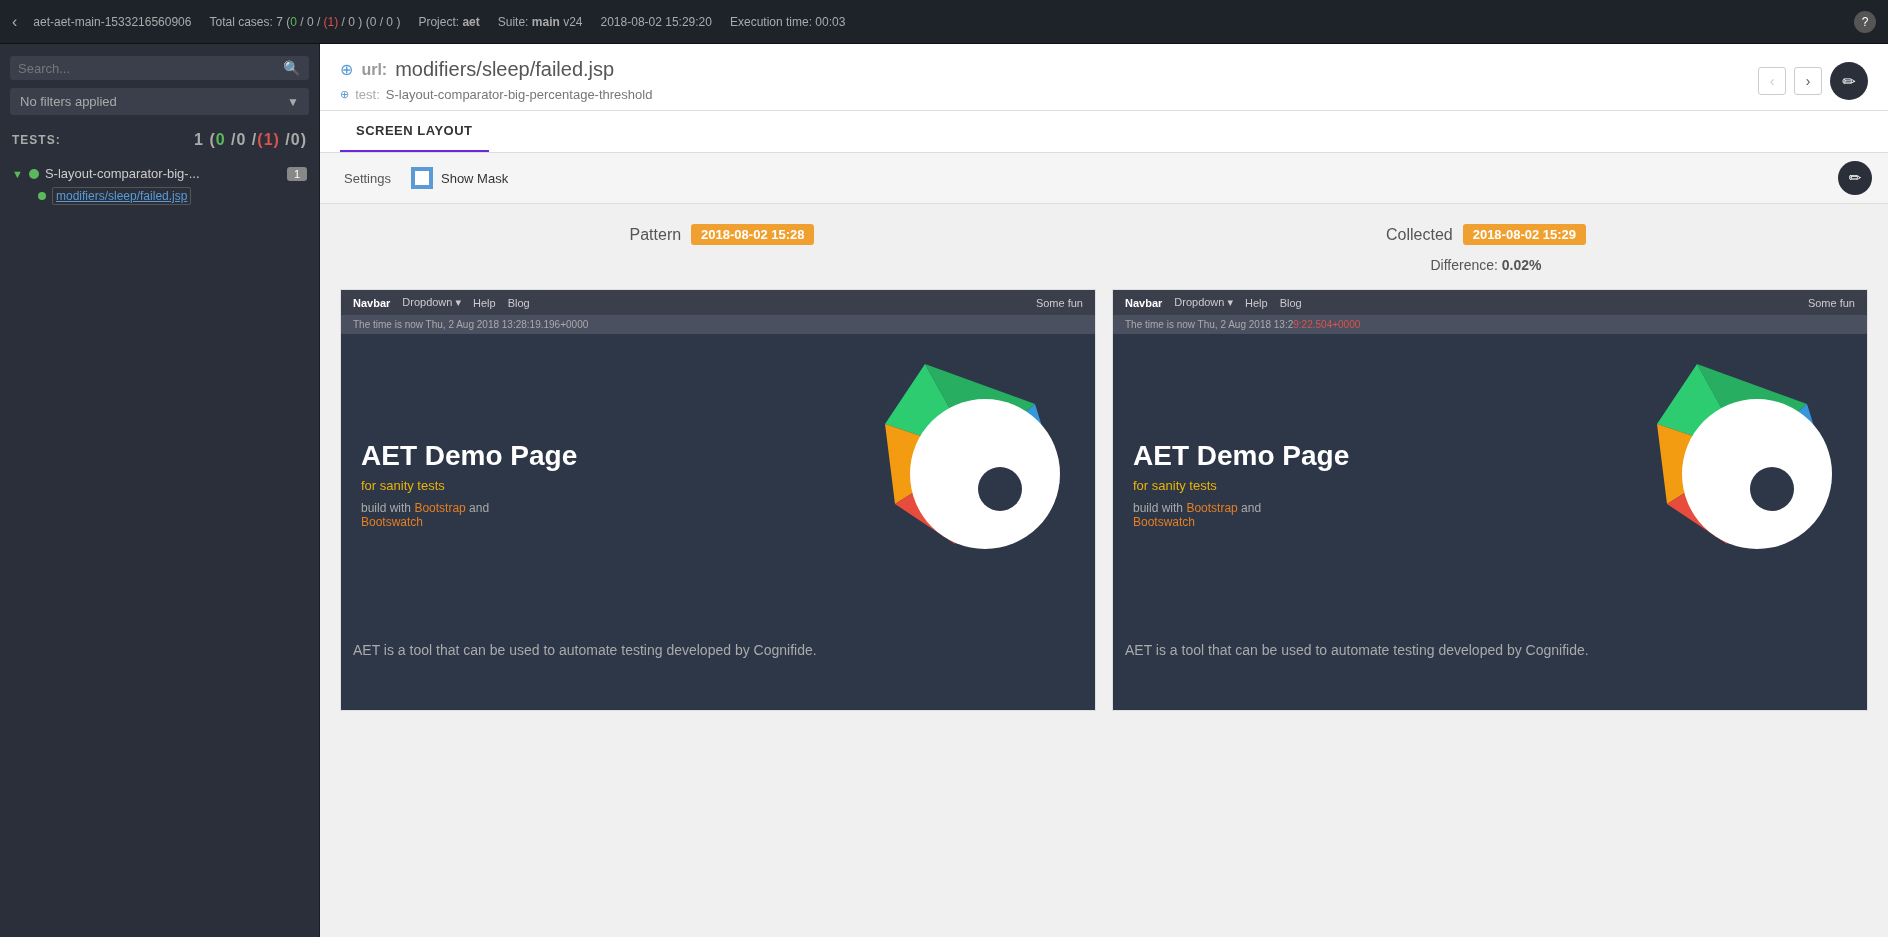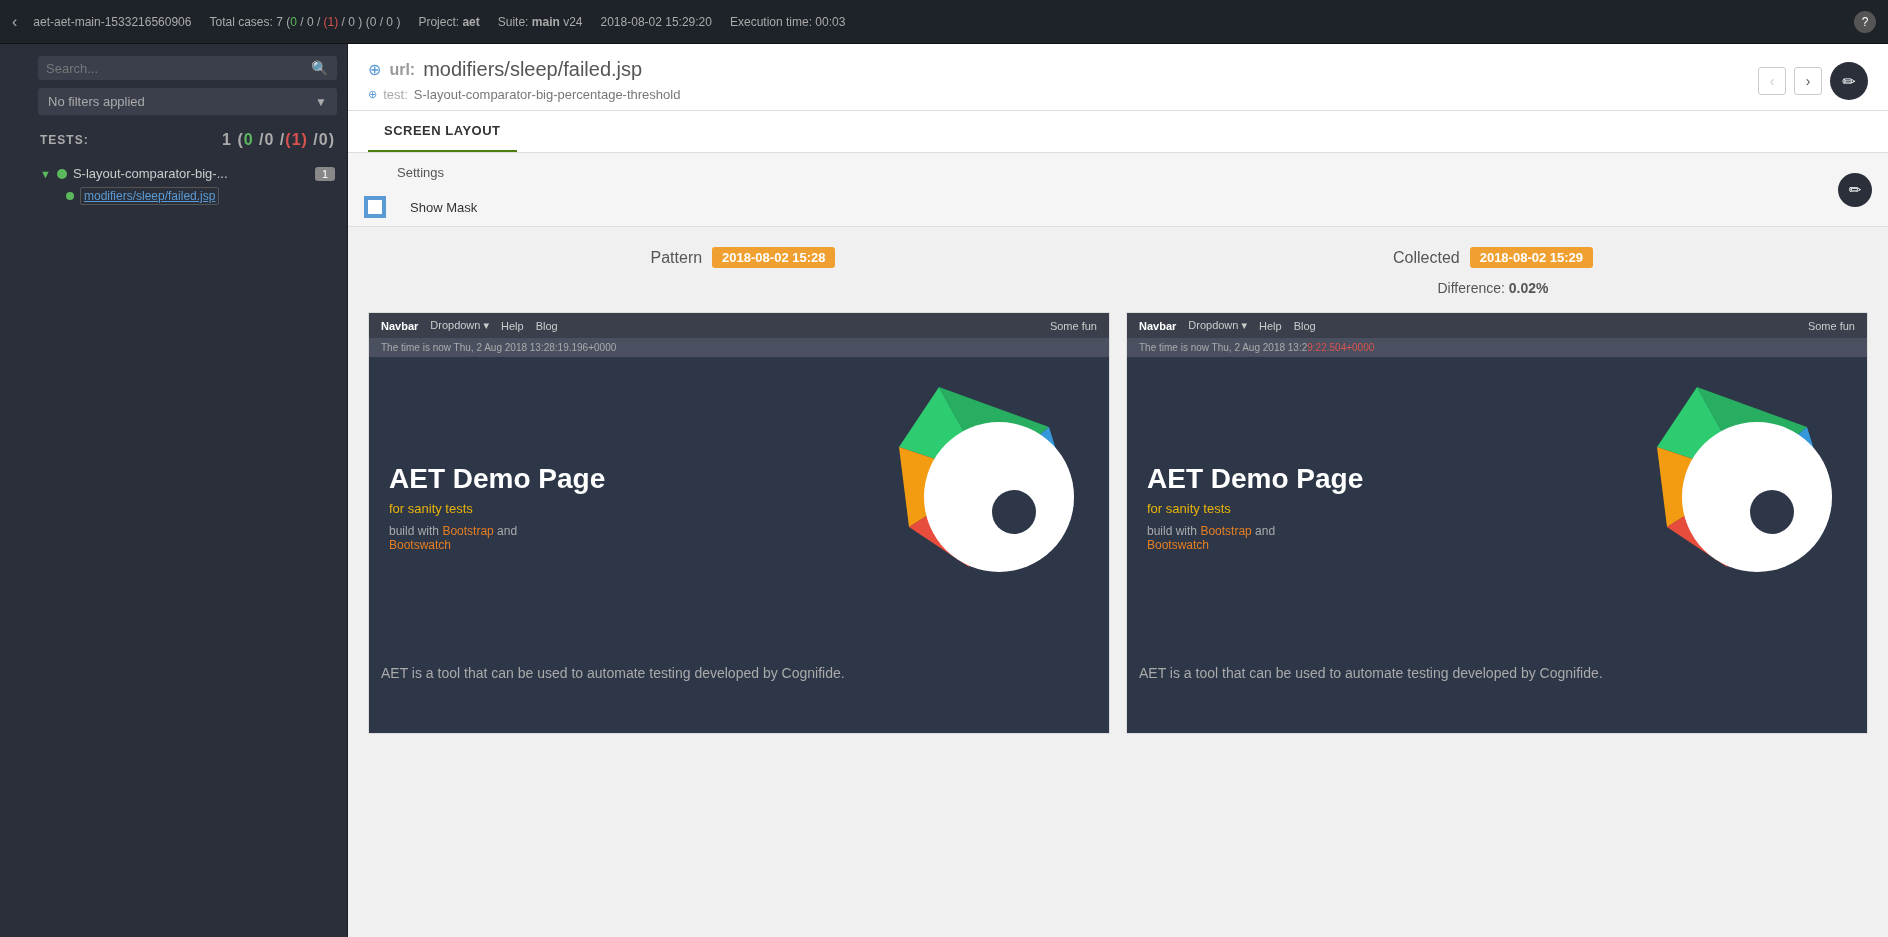--- a/index.html
+++ b/index.html
@@ -40,21 +40,20 @@
       background: #555; color: #fff; font-size: 12px;
       display: flex; align-items: center; justify-content: center;
       cursor: pointer; margin-left: 12px;
     }
 
     
     .main-layout {
       display: flex;
       flex: 1;
       overflow: hidden;
-      margin-left: 28px;
     }
 
     
     .sidebar {
       width: 320px;
       background: #2b2f3a;
       display: flex;
       flex-direction: column;
       flex-shrink: 0;
       border-right: 1px solid #1a1d24;
@@ -233,40 +232,40 @@
       padding: 12px 16px;
       font-size: 13px;
       font-weight: bold;
       letter-spacing: 0.5px;
       color: #555;
       cursor: pointer;
       border-bottom: 2px solid transparent;
       text-transform: uppercase;
     }
     .tab.active {
-      border-bottom: 2px solid #4d7c0f;
+      border-bottom: 2px solid #6d28d9;
       color: #333;
     }
 
     
     .content-toolbar {
       background: #f5f5f5;
       border-bottom: 1px solid #ddd;
       padding: 8px 16px;
       display: flex;
       align-items: center;
       justify-content: space-between;
     }
-    .toolbar-left { display: flex; align-items: center; gap: 12px; flex-direction: column; }
+    .toolbar-left { display: flex; align-items: center; gap: 12px; }
     .settings-btn {
       color: #555; font-size: 13px; cursor: pointer; padding: 4px 8px;
       background: none; border: none;
     }
     .show-mask-btn {
-      display: flex; align-items: center; gap: 24px;
+      display: flex; align-items: center; gap: 8px;
       cursor: pointer; font-size: 13px; color: #333;
       border: none; background: none;
     }
     .mask-checkbox {
       width: 22px; height: 22px;
       border: 2px solid #5b9bd5;
       background: #5b9bd5;
       display: flex; align-items: center; justify-content: center;
     }
     .mask-checkbox-inner {

